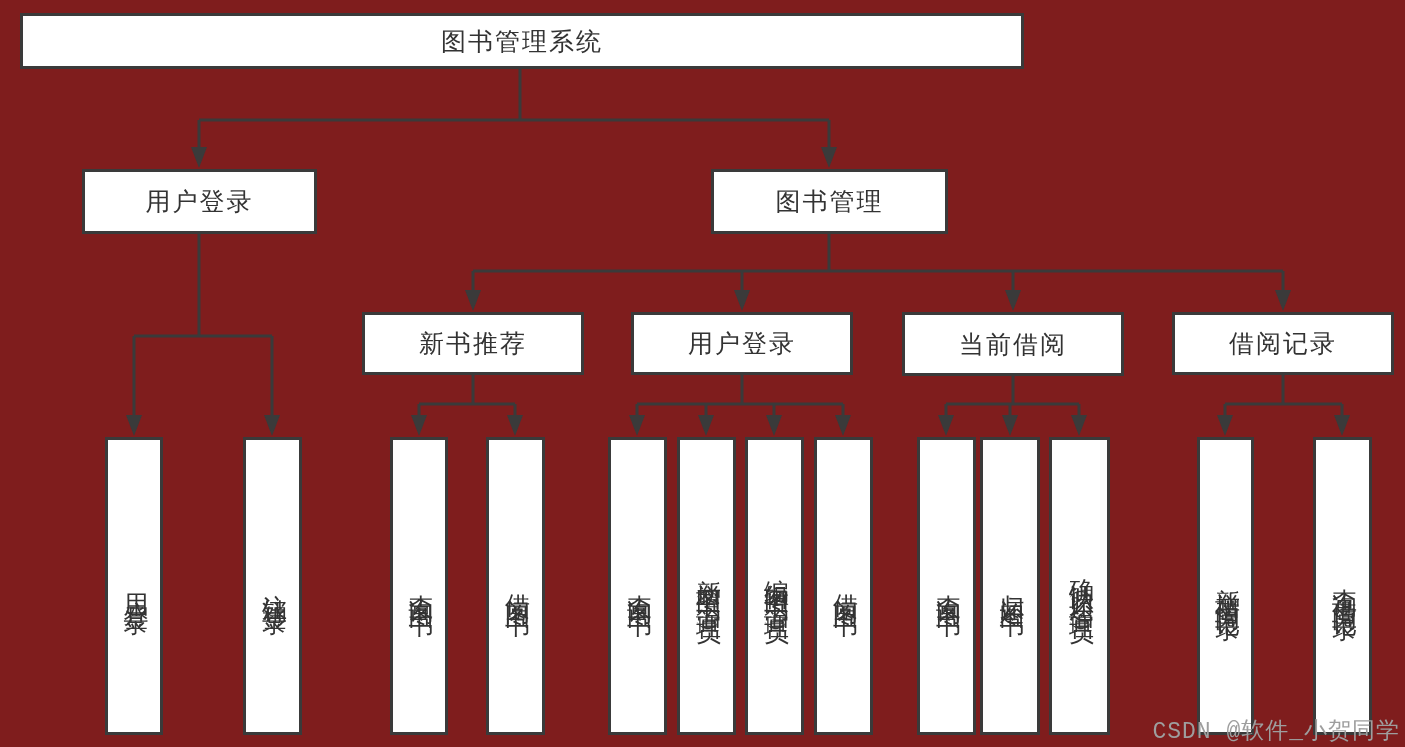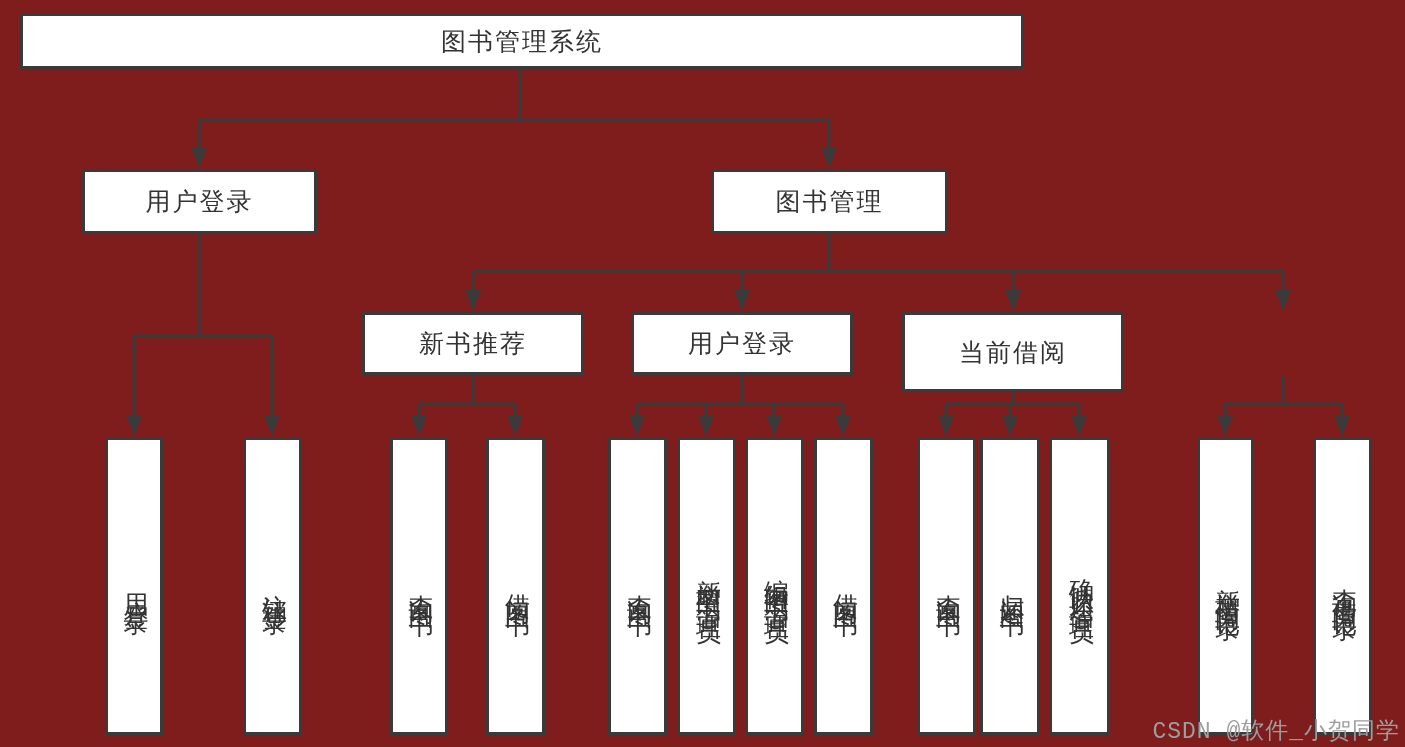--- a/index.html
+++ b/index.html
@@ -118,22 +118,25 @@
   <div class="node" style="left:711px;top:169px;width:237px;height:65px;">
     <span class="h-label">图书管理</span>
   </div>
 
   <div class="node" style="left:362px;top:312px;width:222px;height:63px;text-align:center;">
     <span class="h-label">新书推荐</span>
   </div>
   <div class="node" style="left:631px;top:312px;width:222px;height:63px;">
     <span class="h-label">用户登录</span>
   </div>
-  <div class="node" style="left:902px;top:312px;width:222px;height:80px;">
+  <div class="node" style="left:902px;top:312px;width:222px;height:64px;">
     <span class="h-label">当前借阅</span>
+  </div>
+  <div class="node" style="left:1172px;top:312px;width:222px;height:63px;">
+    <span class="h-label">借阅记录</span>
   </div>
 
   <div class="node" style="left:105px;top:437px;width:58px;height:298px;">
     <span class="v-label">用户登录</span>
   </div>
   <div class="node" style="left:243px;top:437px;width:59px;height:298px;">
     <span class="v-label">注销登录</span>
   </div>
 
   <div class="node" style="left:390px;top:437px;width:58px;height:298px;">

